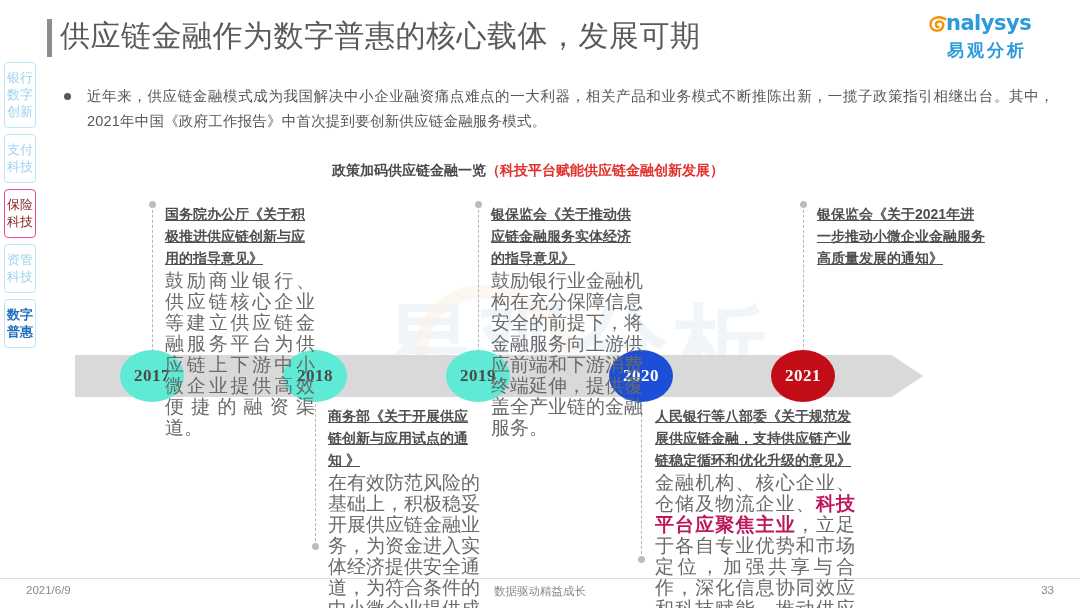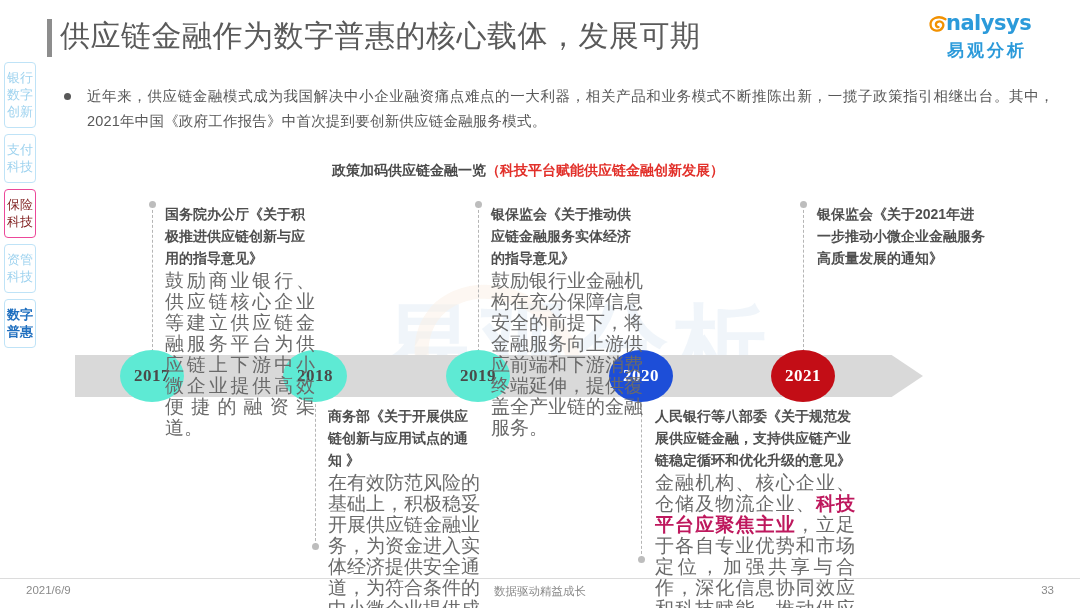--- a/index.html
+++ b/index.html
@@ -232,20 +232,21 @@
   .entry {
     position: absolute;
     z-index: 3;
   }
   .entry .hd {
     font-size: 14px;
     line-height: 22px;
     font-weight: 700;
     color: #4f4f4f;
     margin-bottom: 1px;
+    text-decoration: underline;
   }
   .entry .bd {
     font-size: 19px;
     line-height: 21px;
     color: #6a6a6a;
     text-align: justify;
   }
   .entry .bd .hl {
     color: #be185d;
     font-weight: 700;

